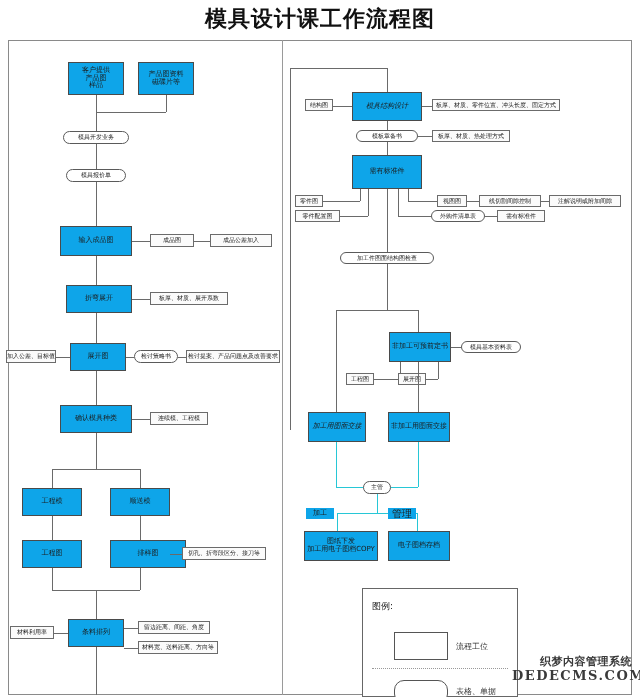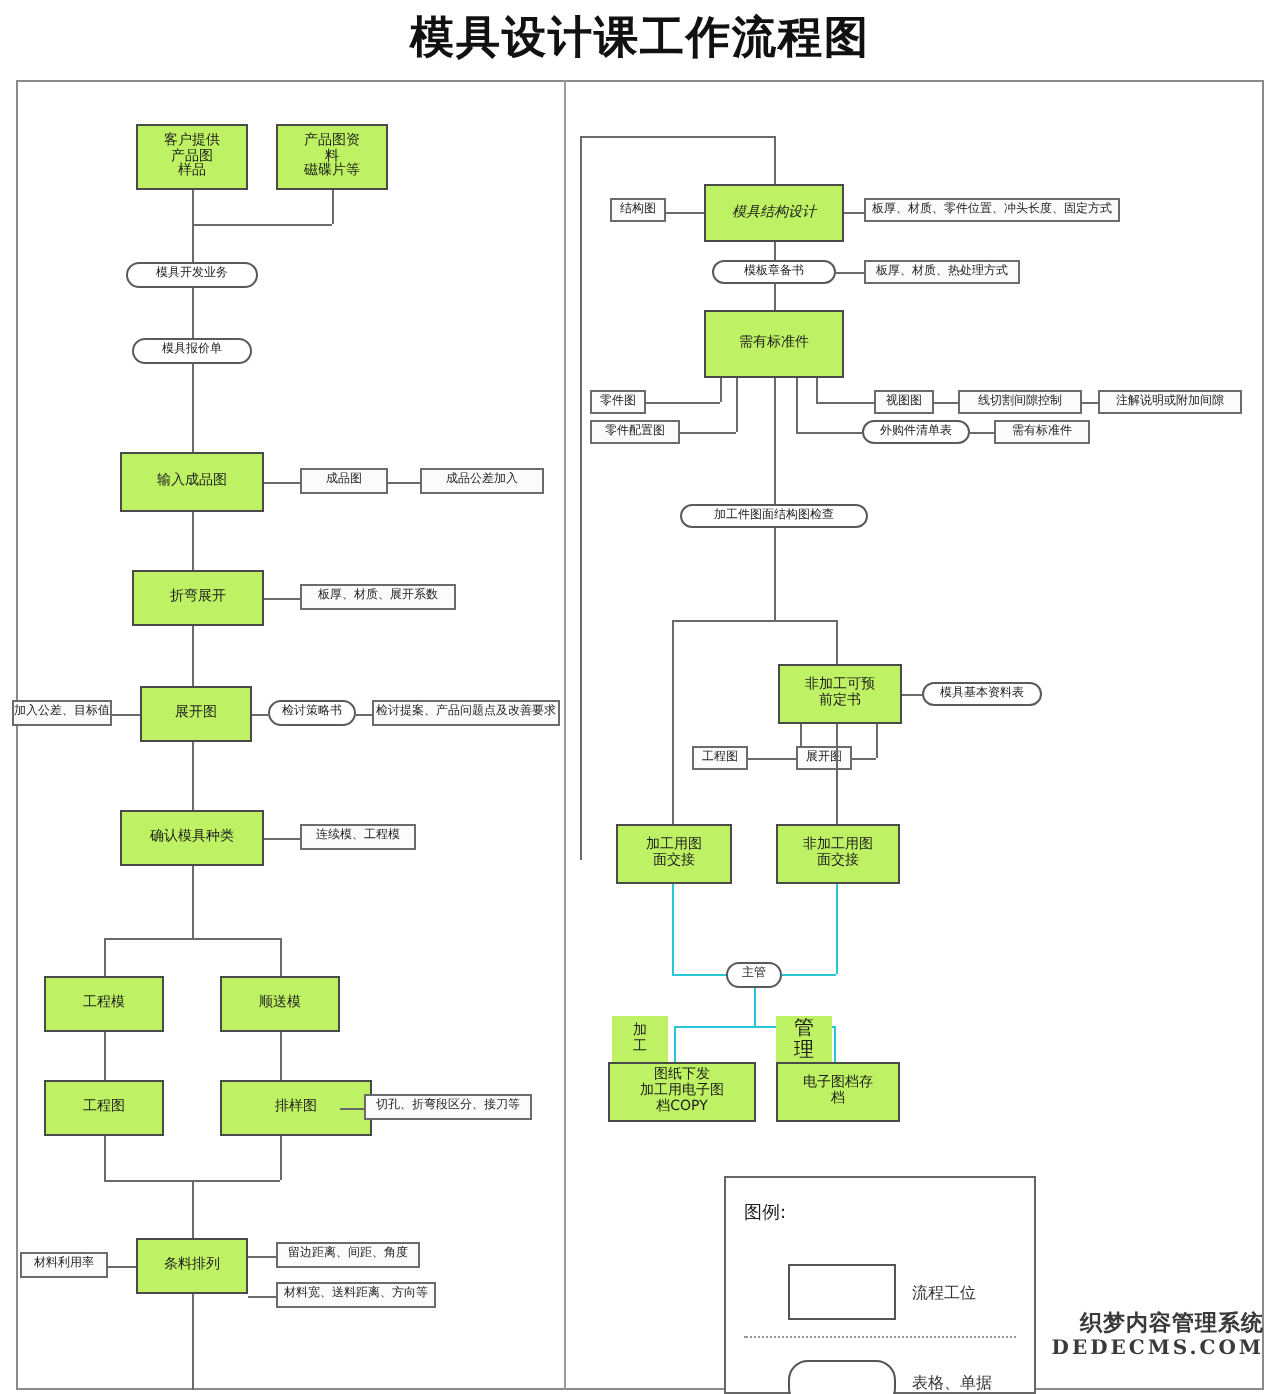--- a/index.html
+++ b/index.html
@@ -10,23 +10,23 @@
     font-family:"DejaVu Serif","Liberation Serif",serif;
     font-size:22px;font-weight:700;letter-spacing:1px;color:#111;}
 
   #outer-frame{position:absolute;left:8px;top:40px;width:624px;height:655px;
     border:1px solid #8a8a8a;box-sizing:border-box;}
 
   #divider{position:absolute;left:282px;top:40px;width:0;height:655px;
     border-left:1px solid #9a9a9a;}
 
   .node{position:absolute;box-sizing:border-box;border:1px solid #555;
-    background:#bef264;display:flex;align-items:center;justify-content:center;
+    background:#0ea5e9;display:flex;align-items:center;justify-content:center;
     text-align:center;line-height:1.12;color:#1c1c1c;font-size:7px;
-    padding:12px;letter-spacing:0px;}
+    padding:1px;letter-spacing:0px;}
   .node.proc{border:1px solid #4a4a4a;}
   .node.note{border:1px solid #6b6b6b;background:#fbfbfb;font-size:6px;
     white-space:nowrap;padding:0 2px;}
   .node.pill{border:1px solid #5a5a5a;border-radius:9px;background:#fff;
     font-size:6px;white-space:nowrap;padding:0 3px;}
   .node.multi{flex-direction:column;}
   .node .ln{display:block;}
 
   .ln-h{position:absolute;height:0;border-top:1px solid #6a6a6a;}
   .ln-v{position:absolute;width:0;border-left:1px solid #6a6a6a;}
@@ -42,21 +42,21 @@
   #legend-dash{position:absolute;left:372px;top:668px;width:136px;height:0;
     border-top:1px dotted #999;}
   #legend-shape-2{position:absolute;left:394px;top:680px;width:52px;height:22px;
     border:1px solid #555;border-radius:10px;background:#fff;}
   #legend-label-2{position:absolute;left:456px;top:686px;font-size:8px;color:#333;}
 
   #watermark{position:absolute;left:512px;top:656px;width:120px;text-align:right;
     font-family:"DejaVu Serif","Liberation Serif",serif;
     font-weight:700;color:#3a3a3a;line-height:1.15;}
   #wm1{font-size:11px;letter-spacing:0.5px;}
-  #wm2{font-size:10px;letter-spacing:1.5px;}
+  #wm2{font-size:13px;letter-spacing:1.5px;}
 </style>
 </head>
 <body>
 
 <div id="page-title">模具设计课工作流程图</div>
 
 <div id="outer-frame"></div>
 <div id="divider"></div>
 
 <div class="node proc multi" style="left:68px;top:62px;width:56px;height:33px;">
@@ -275,21 +275,21 @@
 <div class="node note" style="left:346px;top:373px;width:28px;height:12px;">
   <span>工程图</span>
 </div>
 <div class="ln-v" style="left:438px;top:362px;height:17px;"></div>
 <div class="ln-h" style="left:426px;top:379px;width:12px;"></div>
 <div class="node note" style="left:398px;top:373px;width:28px;height:12px;">
   <span>展开图</span>
 </div>
 <div class="ln-v" style="left:418px;top:362px;height:51px;"></div>
 
-<div class="node proc" style="left:308px;top:412px;width:58px;height:30px;">
+<div class="node proc" style="left:308px;top:412px;width:58px;height:30px;font-style:italic;">
   <span>加工用图面交接</span>
 </div>
 <div class="node proc" style="left:388px;top:412px;width:62px;height:30px;">
   <span>非加工用图面交接</span>
 </div>
 
 <div class="ln-v cy" style="left:336px;top:442px;height:45px;"></div>
 <div class="ln-v cy" style="left:418px;top:442px;height:45px;"></div>
 <div class="ln-h cy" style="left:336px;top:487px;width:82px;"></div>
 

